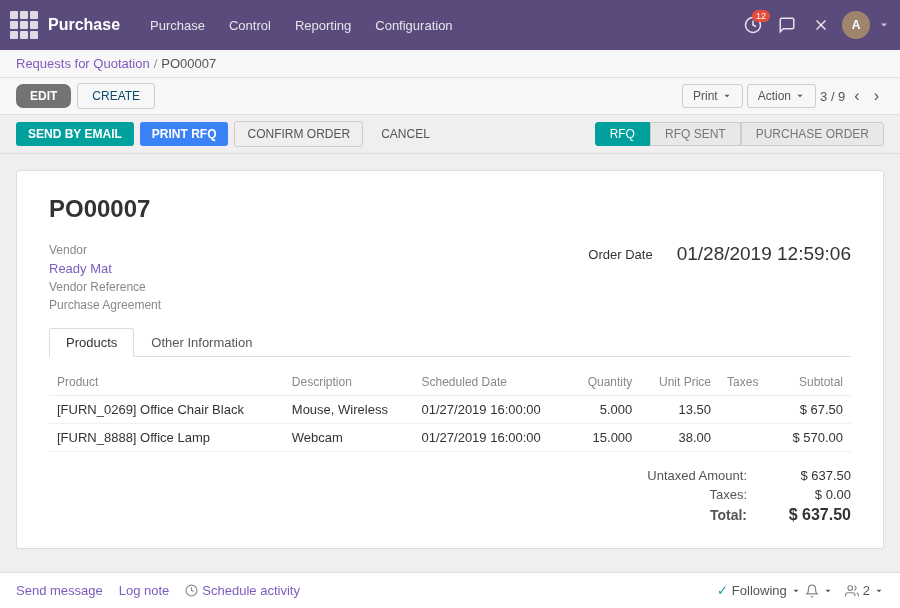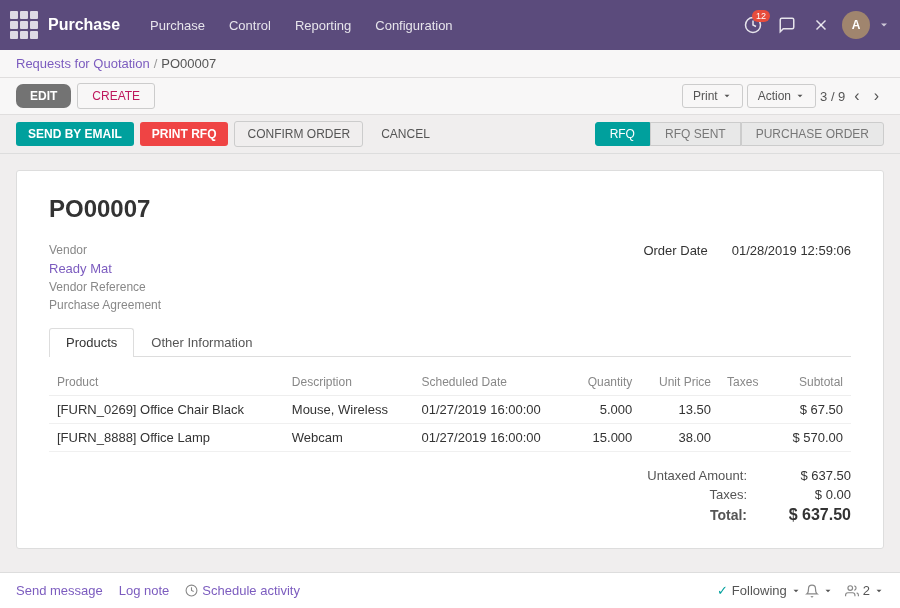--- a/index.html
+++ b/index.html
@@ -112,21 +112,21 @@
       color: white;
       border: none;
       padding: 5px 14px;
       border-radius: 7px;
       font-size: 12px;
       font-weight: bold;
       cursor: pointer;
     }
     .btn-create {
       background: transparent;
-      color: #be185d;
+      color: #0c4a6e;
       border: 1px solid #ccc;
       padding: 5px 14px;
       border-radius: 3px;
       font-size: 12px;
       cursor: pointer;
     }
     .print-action-group {
       margin-left: auto;
       display: flex;
       align-items: center;
@@ -173,21 +173,21 @@
       background: #00a09d;
       color: white;
       border: none;
       padding: 5px 12px;
       border-radius: 3px;
       font-size: 12px;
       font-weight: bold;
       cursor: pointer;
     }
     .btn-print-rfq {
-      background: #ef4444;
+      background: #3b82f6;
       color: white;
       border: none;
       padding: 5px 12px;
       border-radius: 3px;
       font-size: 12px;
       font-weight: bold;
       cursor: pointer;
     }
     .btn-confirm {
       background: transparent;
@@ -249,21 +249,21 @@
       margin-bottom: 20px;
     }
     .doc-fields {
       display: flex;
       gap: 26px;
       margin-bottom: 16px;
     }
     .doc-field-group { display: flex; flex-direction: column; gap: 4px; }
     .field-label { color: #888; font-size: 12px; }
     .field-value { color: #7c5cbf; font-size: 13px; cursor: pointer; }
-    .field-value-plain { color: #333; font-size: 13px; }
+    .field-value-plain { color: #333; font-size: 19px; }
     .field-right { margin-left: auto; }
 
     
     .tabs {
       display: flex;
       border-bottom: 1px solid #ddd;
       margin-bottom: 12px;
       margin-top: 16px;
     }
     .tab {

